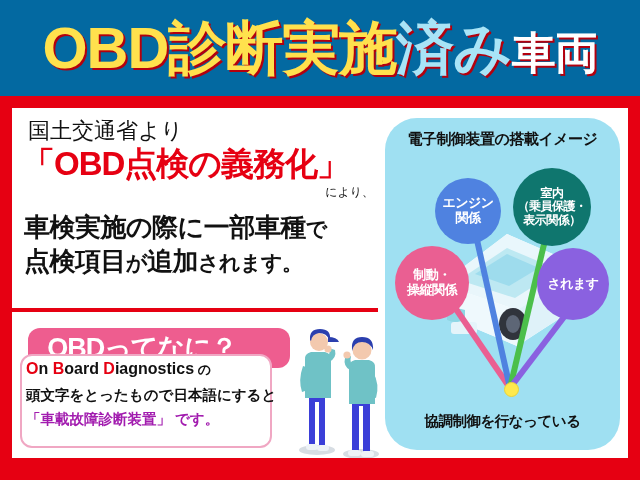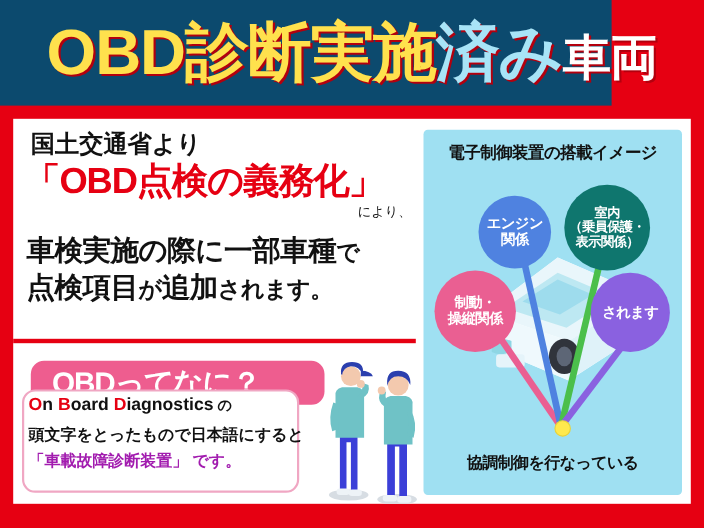--- a/index.html
+++ b/index.html
@@ -1,62 +1,62 @@
 <!DOCTYPE html>
 <html><head>
 <meta charset="utf-8">
 <style>
   html,body{margin:0;padding:0;background:#fff;}
   body{width:640px;height:480px;font-family:"Liberation Sans","DejaVu Sans",sans-serif;}
   #poster{position:relative;width:640px;height:480px;background:#e60012;overflow:hidden;}
 
   
-  .header{position:absolute;left:0;top:0;width:556px;height:96px;background:#0c4a6e;}
+  .header{position:absolute;left:0;top:0;width:640px;height:96px;background:#0369a1;}
   .header-text{position:absolute;left:0;top:18px;width:640px;text-align:center;
      font-size:58px;font-weight:bold;line-height:60px;letter-spacing:-1px;white-space:nowrap;}
   .hw1{color:#ffe14d;text-shadow:2px 2px 0 #b3000e;}
   .hw2{color:#a8e4f7;text-shadow:2px 2px 0 #b3000e;}
   .hw3{color:#ffffff;font-size:44px;text-shadow:2px 2px 0 #b3000e;}
 
   
   .card{position:absolute;left:12px;top:108px;width:616px;height:350px;background:#ffffff;}
 
   
   .left-top{position:absolute;left:6px;top:4px;width:364px;height:190px;}
-  .l1{position:absolute;left:10px;top:4px;font-size:22px;font-weight:bold;color:#111;letter-spacing:0px;}
+  .l1{position:absolute;left:10px;top:4px;font-size:22px;font-weight:normal;color:#111;letter-spacing:0px;}
   .l2{position:absolute;left:4px;top:30px;font-size:33px;font-weight:bold;color:#e60012;letter-spacing:-1px;white-space:nowrap;}
   .l3{position:absolute;right:8px;top:72px;font-size:12px;font-weight:normal;color:#111;}
   .l4{position:absolute;left:6px;top:98px;font-size:26px;font-weight:bold;color:#111;letter-spacing:-0.5px;white-space:nowrap;}
   .l5{position:absolute;left:6px;top:132px;font-size:26px;font-weight:bold;color:#111;letter-spacing:-0.5px;white-space:nowrap;}
   .l4 .sm,.l5 .sm{font-size:21px;}
 
   .divider{position:absolute;left:0px;top:200px;width:366px;height:4px;background:#e60012;}
 
   
-  .bubble{position:absolute;left:16px;top:220px;width:267px;height:40px;background:#ee5d8f;
-          border-radius:12px;}
+  .bubble{position:absolute;left:16px;top:220px;width:224px;height:40px;background:#ee5d8f;
+          border-radius:12px;padding-left:38px;}
   .bubble-txt{position:absolute;left:0;top:0;width:228px;height:40px;line-height:40px;text-align:center;
           color:#fff;font-size:27px;font-weight:bold;letter-spacing:-1px;white-space:nowrap;}
   .bubble-tail{position:absolute;left:203px;top:257px;width:0;height:0;
           border-left:9px solid #ee5d8f;border-right:9px solid transparent;border-top:16px solid #ee5d8f;
           transform:skewX(-8deg);}
   .bubble-box{position:absolute;left:8px;top:246px;width:248px;height:90px;
           border:2px solid #f0a7c3;border-radius:12px;background:#fff;}
   .bb1{position:absolute;left:14px;top:252px;font-size:16px;font-weight:bold;color:#111;white-space:nowrap;}
   .bb1 .r{color:#e60012;}
   .bb1 .n{font-weight:bold;font-size:13px;}
   .bb2{position:absolute;left:14px;top:278px;font-size:14.5px;font-weight:bold;color:#111;white-space:nowrap;}
   .bb3{position:absolute;left:14px;top:302px;font-size:14.5px;font-weight:bold;color:#a21caf;white-space:nowrap;}
 
   
   .people{position:absolute;left:275px;top:210px;width:105px;height:140px;}
 
   
   .bluepanel{position:absolute;left:373px;top:10px;width:235px;height:332px;
-             background:#9fe0f2;border-radius:4px;overflow:hidden;}
+             background:#9fe0f2;border-radius:32px;overflow:hidden;}
   .bp-title{position:absolute;left:0;top:12px;width:235px;text-align:center;
              font-size:15px;font-weight:bold;color:#111;letter-spacing:-0.5px;white-space:nowrap;}
   .bp-foot{position:absolute;left:0;top:272px;width:235px;text-align:center;
              font-size:14.5px;font-weight:bold;color:#111;line-height:21px;letter-spacing:-0.5px;}
 
   .carimg{position:absolute;left:4px;top:46px;width:228px;height:230px;}
   .rays{position:absolute;left:0;top:0;width:235px;height:332px;}
 
   .circ{position:absolute;border-radius:50%;display:flex;align-items:center;justify-content:center;
         text-align:center;color:#fff;font-weight:bold;line-height:1.12;letter-spacing:-0.5px;}

